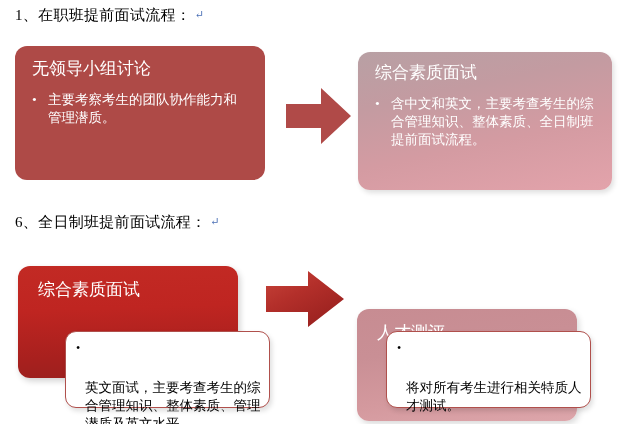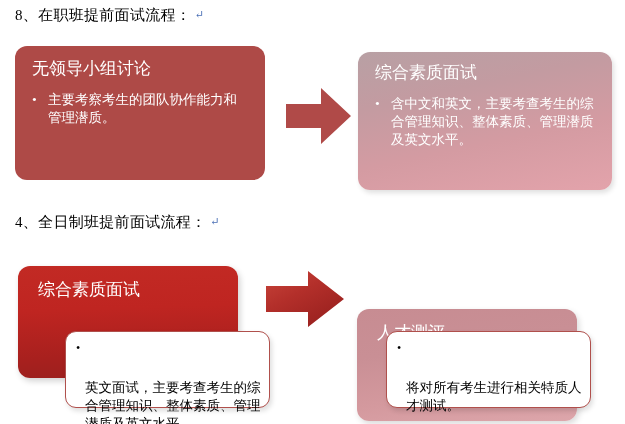--- a/index.html
+++ b/index.html
@@ -158,45 +158,45 @@
   
   .arrow {
     position: absolute;
   }
   #arrow-1 { left: 286px; top: 88px; width: 65px; height: 56px; }
   #arrow-2 { left: 266px; top: 271px; width: 80px; height: 58px; }
 </style>
 </head>
 <body>
 
-<div class="section-heading" id="heading-1"><span>8、在职班提前面试流程：</span><span class="pilcrow">↵</span></div>
+<div class="section-heading" id="heading-1"><span>1、在职班提前面试流程：</span><span class="pilcrow">↵</span></div>
 
 <div class="card" id="card-1">
   <div class="card-title">无领导小组讨论</div>
   <div class="card-bullet">
     <span class="dot">•</span>
     <span class="txt">主要考察考生的团队协作能力和管理潜质。</span>
   </div>
 </div>
 
 <div class="arrow" id="arrow-1">
   <svg width="65" height="56" viewBox="0 0 65 56" xmlns="http://www.w3.org/2000/svg">
     <polygon points="0,16 35,16 35,0 65,28 35,56 35,40 0,40" fill="#b04a48"></polygon>
   </svg>
 </div>
 
 <div class="card" id="card-2">
   <div class="card-title">综合素质面试</div>
   <div class="card-bullet">
     <span class="dot">•</span>
-    <span class="txt">含中文和英文，主要考查考生的综合管理知识、整体素质、管理潜质及英文水平。</span>
-  </div>
-</div>
-
-<div class="section-heading" id="heading-2"><span>4、全日制班提前面试流程：</span><span class="pilcrow">↵</span></div>
+    <span class="txt">含中文和英文，主要考查考生的综合管理知识、整体素质、全日制班提前面试流程。</span>
+  </div>
+</div>
+
+<div class="section-heading" id="heading-2"><span>6、全日制班提前面试流程：</span><span class="pilcrow">↵</span></div>
 
 <div class="card" id="card-3">
   <div class="card-title">综合素质面试</div>
 </div>
 
 <div class="arrow" id="arrow-2">
   <svg width="80" height="58" viewBox="0 0 80 58" xmlns="http://www.w3.org/2000/svg">
     <defs>
       <linearGradient id="arrowGrad2" x1="0%" y1="0%" x2="75%" y2="100%">
         <stop offset="0%" stop-color="#c8443a"></stop>

